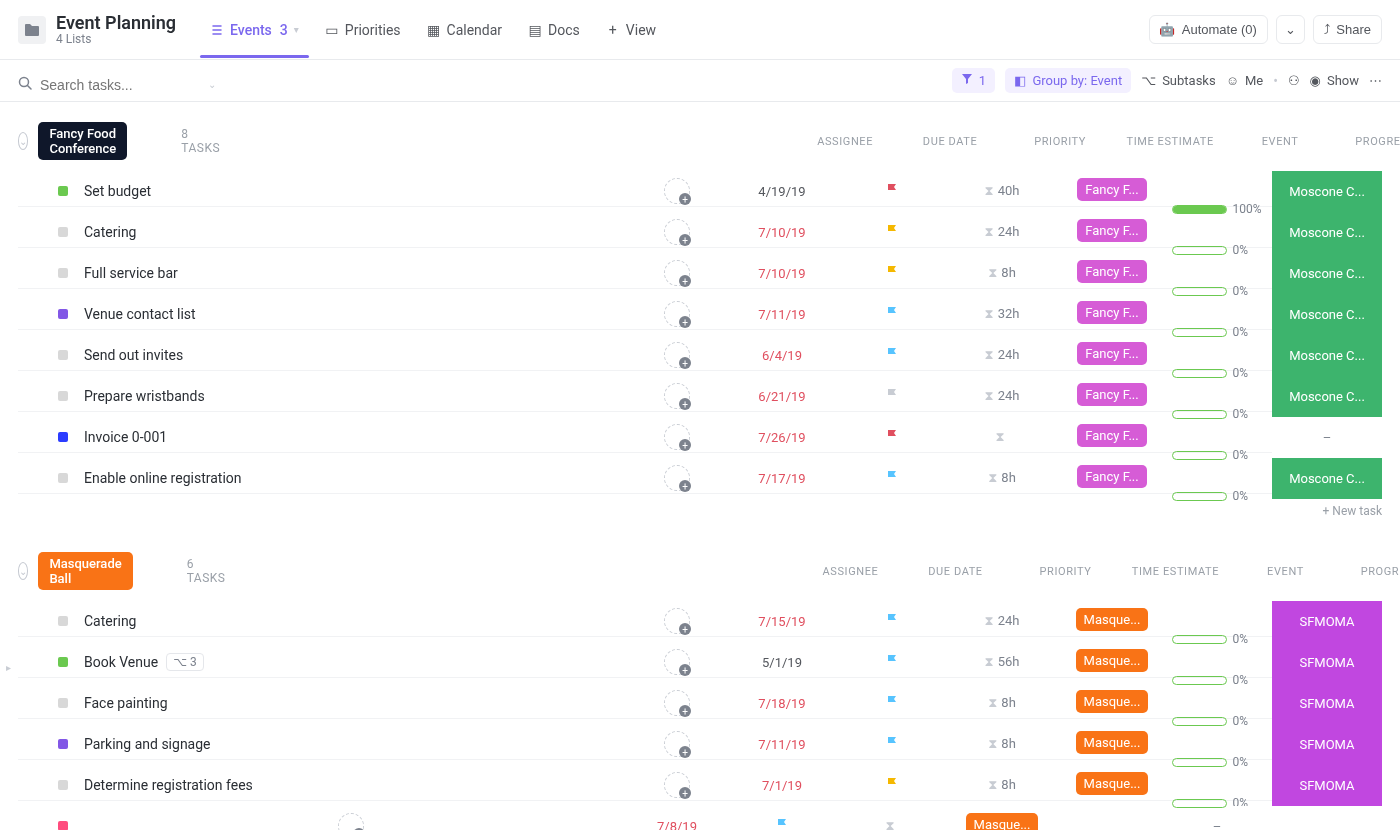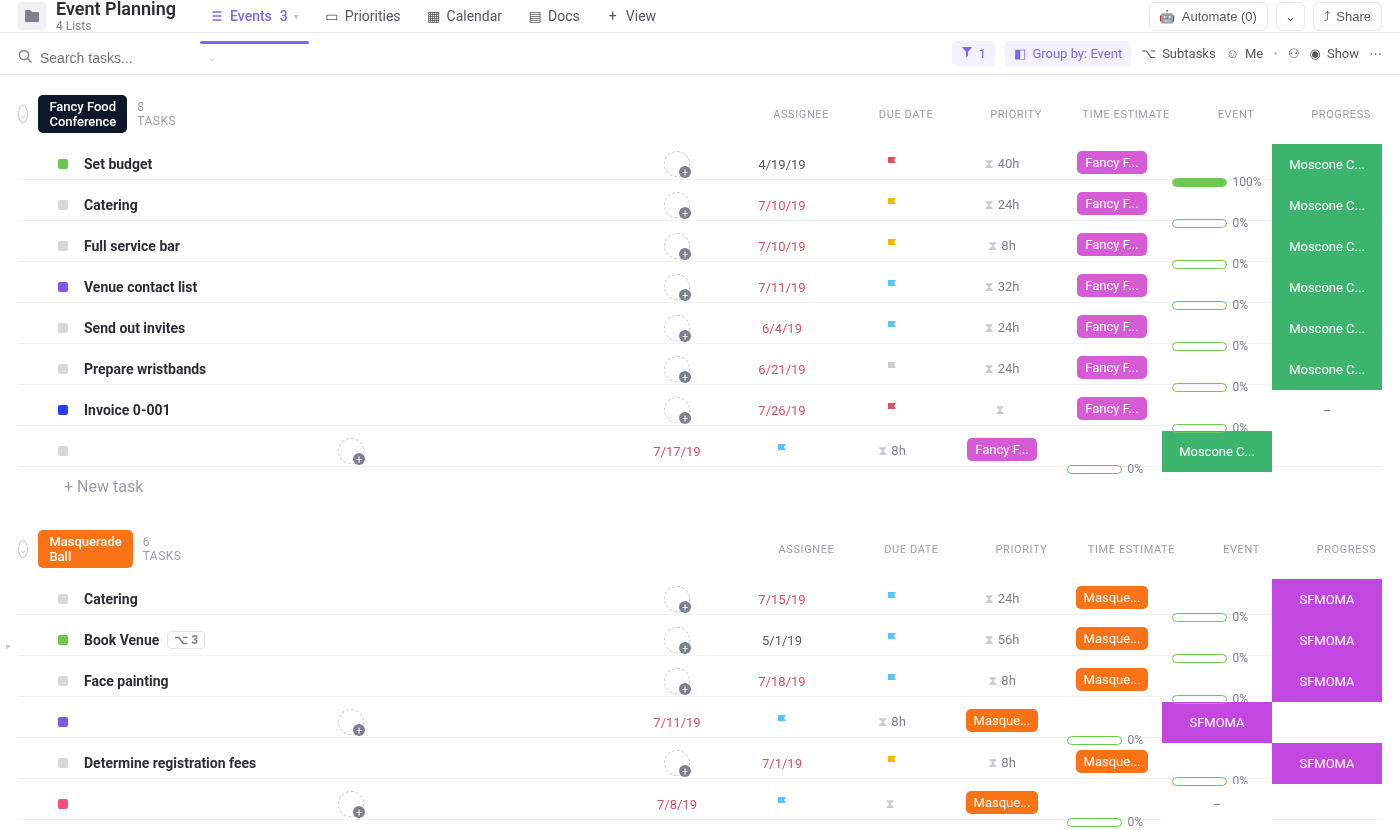--- a/index.html
+++ b/index.html
@@ -1,17 +1,17 @@
 <!DOCTYPE html>
 <html><head>
 <meta charset="utf-8">
 <style>
 * { box-sizing: border-box; margin: 0; padding: 0; }
 body { font-family: -apple-system, BlinkMacSystemFont, "Segoe UI", Roboto, sans-serif; font-size: 14px; color: #2a2e34; background: #fff; }
-.topbar { display: flex; align-items: center; height: 33px; padding: 0 18px; border-bottom: 1px solid #e8eaed; }
+.topbar { display: flex; align-items: center; height: 60px; padding: 0 18px; border-bottom: 1px solid #e8eaed; }
 .folder-icon { width: 28px; height: 28px; background: #f0f1f3; border-radius: 4px; display: flex; align-items: center; justify-content: center; margin-right: 10px; color: #7c828d; }
 .title-block { margin-right: 24px; }
 .title { font-size: 18px; font-weight: 600; line-height: 1.1; }
 .subtitle { font-size: 12px; color: #7c828d; }
 .tabs { display: flex; align-items: center; gap: 6px; flex: 1; }
 .tab { display: flex; align-items: center; gap: 6px; padding: 6px 10px; color: #54575d; cursor: pointer; border-radius: 4px; position: relative; }
 .tab .icn { width: 14px; height: 14px; display: inline-flex; align-items: center; justify-content: center; }
 .tab.active { color: #7b68ee; font-weight: 500; }
 .tab.active::after { content:""; position:absolute; left:0; right:0; bottom:-14px; height:3px; background:#7b68ee; border-radius:2px; }
 .tab .count { color:#7b68ee; font-weight:500; margin-left:2px; }
@@ -21,43 +21,43 @@
 .search-wrap { display:flex; align-items:center; gap:8px; color:#7c828d; flex:0 0 220px;margin-top:8px; }
 .search-wrap input { border:none; outline:none; font-size:14px; width:160px; color:#2a2e34; }
 .toolbar-right { margin-left:auto; display:flex; align-items:center; gap:10px; }
 .chip { display:flex; align-items:center; gap:6px; background:#f3f0ff; color:#7b68ee; border-radius:5px; padding:5px 9px; font-size:13px; }
 .chip.filter { background:#f3f0ff; }
 .tool-link { display:flex; align-items:center; gap:6px; color:#54575d; font-size:13px; cursor:pointer; }
 .dot { color:#c5c9d1; }
 .content { padding: 20px 18px 40px; }
 .chev { width:18px; height:18px; border:1.5px solid #c5c9d1; border-radius:50%; display:flex; align-items:center; justify-content:center; color:#c5c9d1; font-size:10px; cursor:pointer; }
 .pill { padding:4px 11px; border-radius:5px; color:#fff; font-weight:500; font-size:13px; }
-.group-count { color:#9aa0a8; font-size:12px; letter-spacing:.5px; }
+.group-count { color:#9aa0a8; font-size:12px; letter-spacing:.5px;margin-left:44px; }
 .col-headers { display:grid; grid-template-columns: 560px 90px 120px 100px 120px 100px 110px 110px; align-items:center; margin-left:auto; gap:0; color:#9aa0a8; font-size:11px; letter-spacing:.6px; text-align:center; }
 .col-headers span { text-transform:uppercase; }
 .rows { margin-top:6px; }
 .row { display:grid; grid-template-columns: 40px 12px 1fr 90px 120px 100px 120px 100px 110px 110px; align-items:center; border-bottom:1px solid #f1f2f4; height:41px; }
 .row .spacer { }
 .status-sq { width:10px; height:10px; border-radius:2px; background:#d8d8d8; }
-.task-title { padding-left:14px; font-size:14px; color:#2a2e34; display:flex; align-items:center; gap:8px;font-weight:bold; }
+.task-title { padding-left:14px; font-size:14px; color:#2a2e34; display:flex; align-items:center; gap:8px; }
 .subcount { display:inline-flex; align-items:center; gap:4px; border:1px solid #e5e7eb; border-radius:4px; padding:1px 6px; font-size:12px; color:#7c828d; }
 .assignee { width:26px; height:26px; border-radius:50%; border:1.5px dashed #c8ccd3; margin:0 auto; position:relative; }
 .assignee::after { content:"+"; position:absolute; right:-2px; bottom:-2px; background:#7c828d; color:#fff; width:12px; height:12px; font-size:10px; border-radius:50%; display:flex; align-items:center; justify-content:center; }
 .cell { text-align:center; font-size:13px; color:#54575d; }
 .cell.red { color:#e04f5f; }
 .flag { font-size:14px; }
 .hourglass { color:#c8ccd3; font-size:13px; margin-right:4px; }
 .time { color:#7c828d; font-size:13px; }
 .event-pill { display:inline-block; padding:4px 8px; border-radius:5px; color:#fff; font-size:13px; max-width:74px; white-space:nowrap; overflow:hidden; text-overflow:ellipsis; }
 .progress-wrap { display:flex; align-items:center; gap:6px; justify-content:center;margin-top:36px; }
 .progress-bar { width:55px; height:9px; border:1.5px solid #6bc950; border-radius:6px; position:relative; overflow:hidden; }
 .progress-fill { position:absolute; left:0; top:0; bottom:0; background:#6bc950; }
 .progress-pct { font-size:12px; color:#7c828d; min-width:30px; text-align:left; }
 .loc-cell { height:41px; display:flex; align-items:center; justify-content:center; color:#fff; font-size:13px; }
-.new-task { color:#9aa0a8; font-size:16px; padding:10px 0 0 46px; cursor:pointer; }
+.new-task { color:#9aa0a8; font-size:12px; padding:10px 0 0 46px; cursor:pointer;text-align:right; }
 .caret-small { color:#c8ccd3; font-size:10px; }
 </style>
 </head>
 <body>
 
 <div class="topbar">
   <div class="folder-icon">
     <svg width="16" height="14" viewBox="0 0 16 14">
         <path fill="currentColor" d="M1 2a1 1 0 011-1h4l2 2h6a1 1 0 011 1v8a1 1 0 01-1 1H2a1 1 0 01-1-1V2z"></path>
       </svg>
@@ -346,20 +346,21 @@
             <span class="progress-pct">0%</span>
           </div>
         </div>
       <div class="loc-cell" style="background:#fff;color:#7c828d">–</div>
       </div>
       <div class="row">
       <div class="spacer" style="position:relative"></div>
       <div>
           <div class="status-sq" style="background:#d8d8d8"></div>
         </div>
+      <div class="task-title">Enable online registration</div>
       <div class="cell">
           <div class="assignee"></div>
         </div>
       <div class="cell red">7/17/19</div>
       <div class="cell flag"><svg width="14" height="14" viewBox="0 0 14 14">
             <path fill="#57c4ff" d="M3 1v12M3 1h8l-2 3 2 3H3"></path>
           </svg></div>
       <div class="cell"><span class="hourglass">⧗</span><span class="time">8h</span></div>
       <div class="cell"><span class="event-pill" style="background:#d65cd6">Fancy F...</span></div>
       <div class="cell">
@@ -466,20 +467,21 @@
             <span class="progress-pct">0%</span>
           </div>
         </div>
       <div class="loc-cell" style="background:#c147e0">SFMOMA</div>
       </div>
       <div class="row">
       <div class="spacer" style="position:relative"></div>
       <div>
           <div class="status-sq" style="background:#8257e6"></div>
         </div>
+      <div class="task-title">Parking and signage</div>
       <div class="cell">
           <div class="assignee"></div>
         </div>
       <div class="cell red">7/11/19</div>
       <div class="cell flag"><svg width="14" height="14" viewBox="0 0 14 14">
             <path fill="#57c4ff" d="M3 1v12M3 1h8l-2 3 2 3H3"></path>
           </svg></div>
       <div class="cell"><span class="hourglass">⧗</span><span class="time">8h</span></div>
       <div class="cell"><span class="event-pill" style="background:#f97316">Masque...</span></div>
       <div class="cell">

